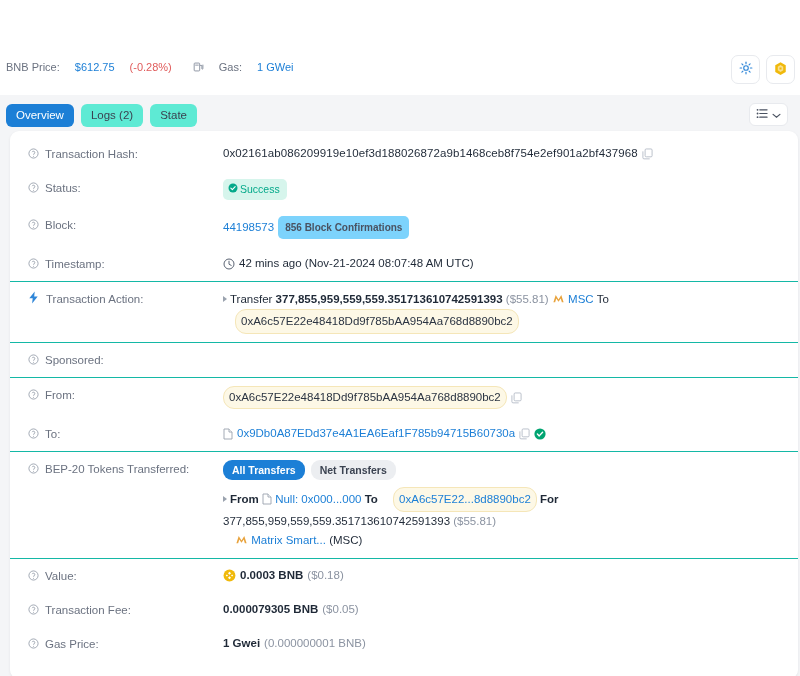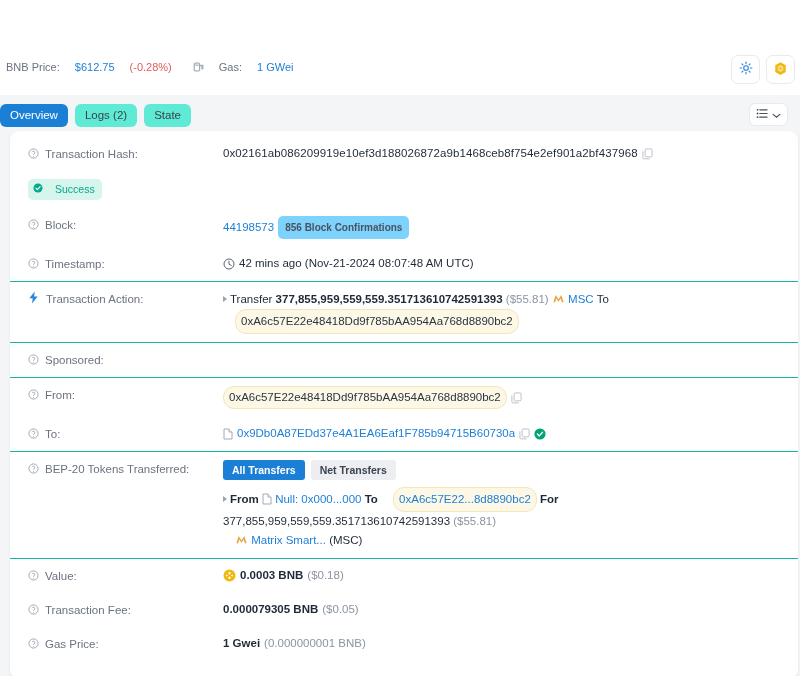--- a/index.html
+++ b/index.html
@@ -68,20 +68,21 @@
     display: flex; align-items: center; justify-content: center;
   }
   .iconbtn.theme { left: 731px; }
   .iconbtn.chain { left: 766px; }
 
   
   .tabsrow {
     position: absolute; left: 0; top: 100px;
     width: 800px; height: 30px;
     display: flex; align-items: center;
+    padding-left: 6px;
   }
   .tab {
     height: 23px;
     padding: 0 10px;
     border-radius: 6px;
     font-size: 11.5px;
     display: flex; align-items: center;
     color: #3b4351;
     background: #5eead4;
     margin-right: 7px;
@@ -135,21 +136,21 @@
   .val.col { display: block; }
 
   .mono-hash { color: #1f2937; font-size: 11.5px; letter-spacing: .1px; }
   .link { color: #1c7fd6; text-decoration: none; }
   .muted { color: #8b93a1; }
   .bold { font-weight: bold; }
 
   .copy { display: inline-flex; width: 11px; height: 12px; color: #b6bcc7; vertical-align: -1px; }
 
   .badge-success {
-    display: inline-flex; align-items: center; gap: 12px;
+    display: inline-flex; align-items: center; gap: 2px;
     background: #d6f5ec; color: #04a98a;
     border-radius: 5px;
     padding: 2px 7px 2px 5px;
     font-size: 10.5px;
   }
   .badge-gray {
     display: inline-flex; align-items: center;
     background: #7dd3fc; color: #4a5261;
     border-radius: 5px;
     padding: 3px 7px;
@@ -162,21 +163,21 @@
     border-radius: 11px;
     padding: 2px 5px;
     color: #2b3442;
     font-size: 11.5px;
   }
   .pill-yellow.lnk { color: #1c7fd6; margin-left: 12px; }
 
   .toggle-grp { display: inline-flex; gap: 6px; }
   .tg {
     height: 20px; padding: 0 9px;
-    border-radius: 3px;
+    border-radius: 9px;
     font-size: 10.5px; font-weight: bold;
     display: inline-flex; align-items: center;
     background: #eceef1; color: #3b4351;
   }
   .tg.active { background: #1c7fd6; color: #fff; }
 
   .caret {
     display: inline-block;
     width: 0; height: 0;
     border-left: 4px solid #9aa2ae;
@@ -285,20 +286,30 @@
       <span class="copy">
         <svg viewBox="0 0 12 13" width="11" height="12" fill="none" stroke="#b6bcc7" stroke-width="1">
           <rect x="3.4" y="1" width="7.6" height="8.6" rx="1.2"></rect>
           <path d="M8.4 11.8H2.2A1.2 1.2 0 0 1 1 10.6V3.6"></path>
         </svg>
       </span>
     </div>
   </div>
 
   <div class="row">
+    <div class="label">
+      <span class="q">
+        <svg viewBox="0 0 12 12" width="11" height="11" fill="none" stroke="#9aa2ae" stroke-width="1">
+          <circle cx="6" cy="6" r="5"></circle>
+          <path d="M4.6 4.5a1.45 1.45 0 1 1 1.6 1.9v0.9"></path>
+          <circle cx="6" cy="9" r="0.55" fill="#9aa2ae" stroke="none"></circle>
+        </svg>
+      </span>
+      <span>Status:</span>
+    </div>
     <div class="val">
       <span class="badge-success">
         <span>
           <svg viewBox="0 0 12 12" width="10" height="10">
             <circle cx="6" cy="6" r="5.4" fill="#04a98a"></circle>
             <polyline points="3.4,6.1 5.2,7.9 8.6,4.3" fill="none" stroke="#ffffff" stroke-width="1.3" stroke-linecap="round" stroke-linejoin="round"></polyline>
           </svg>
         </span>
         <span>Success</span>
       </span>

